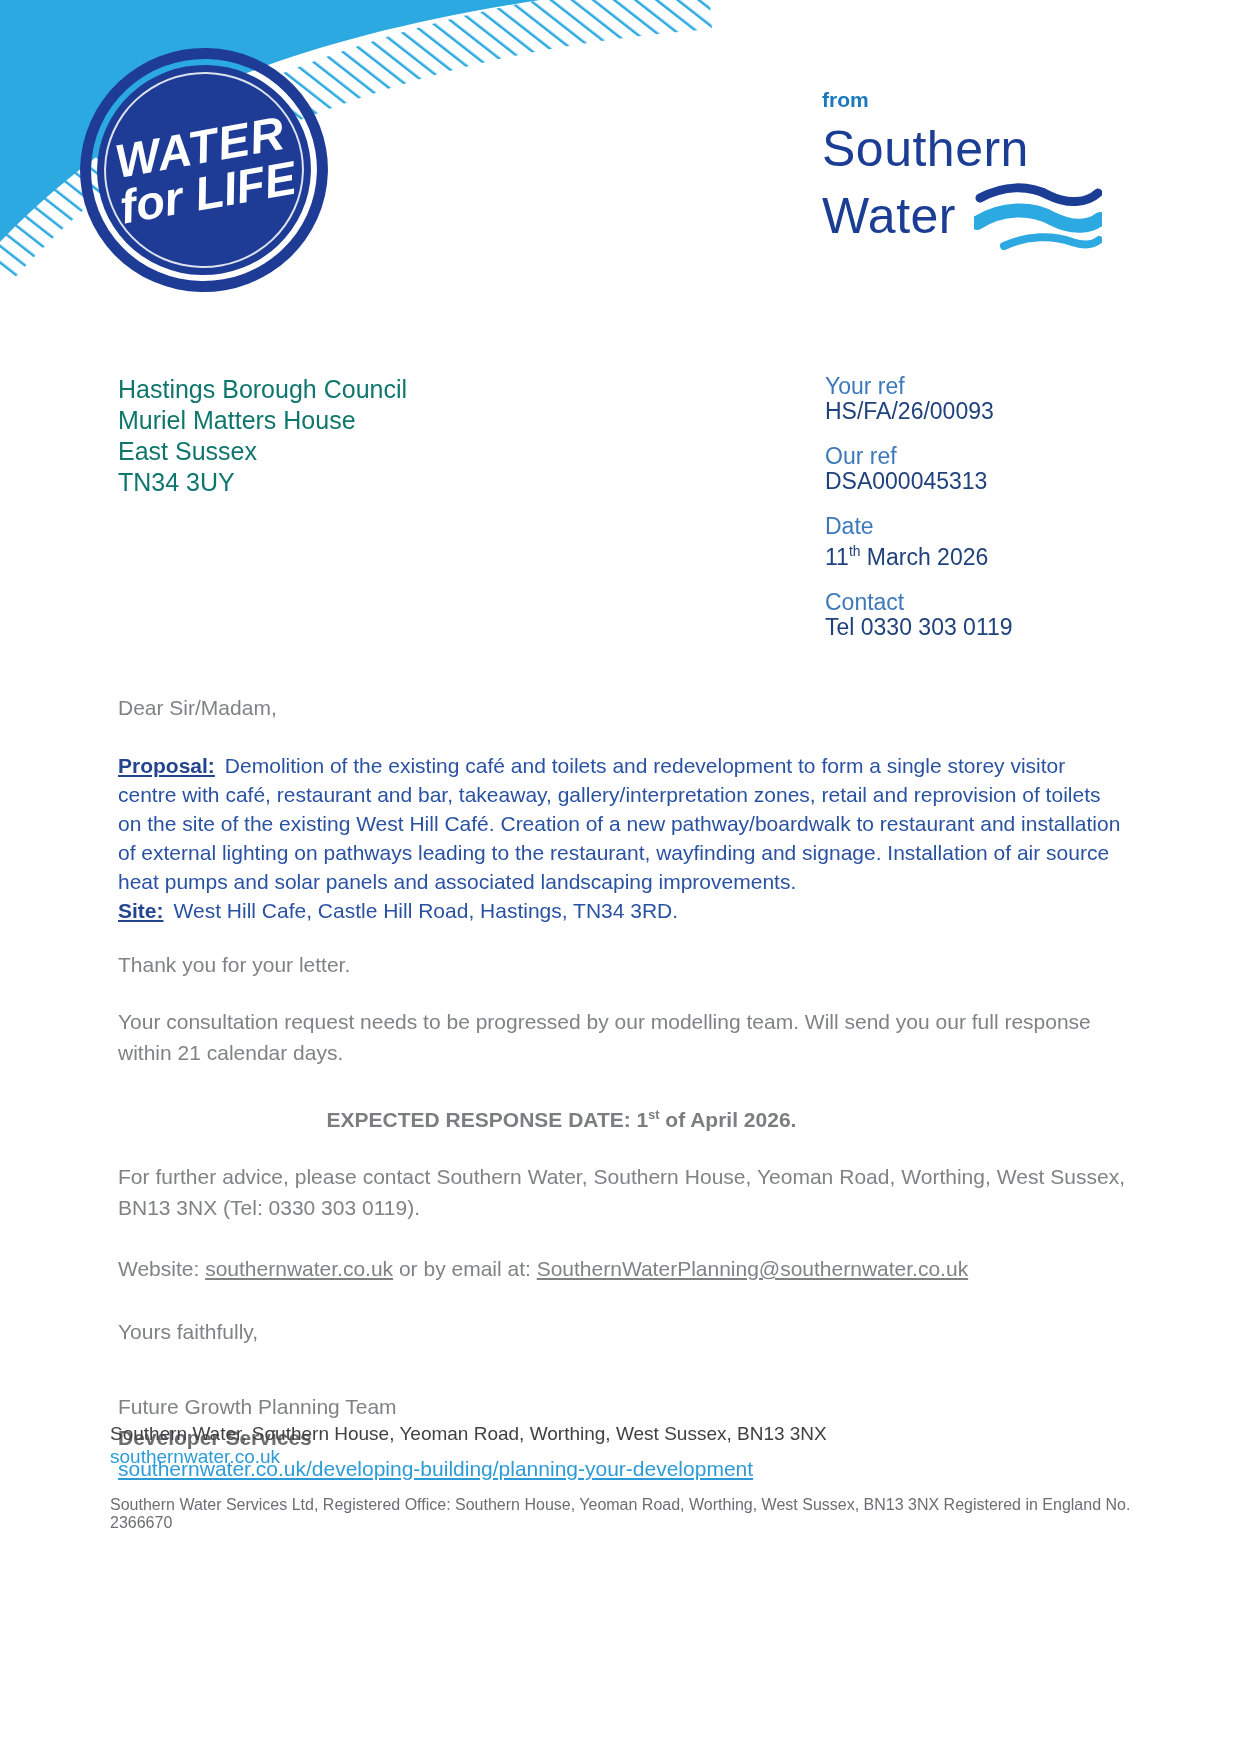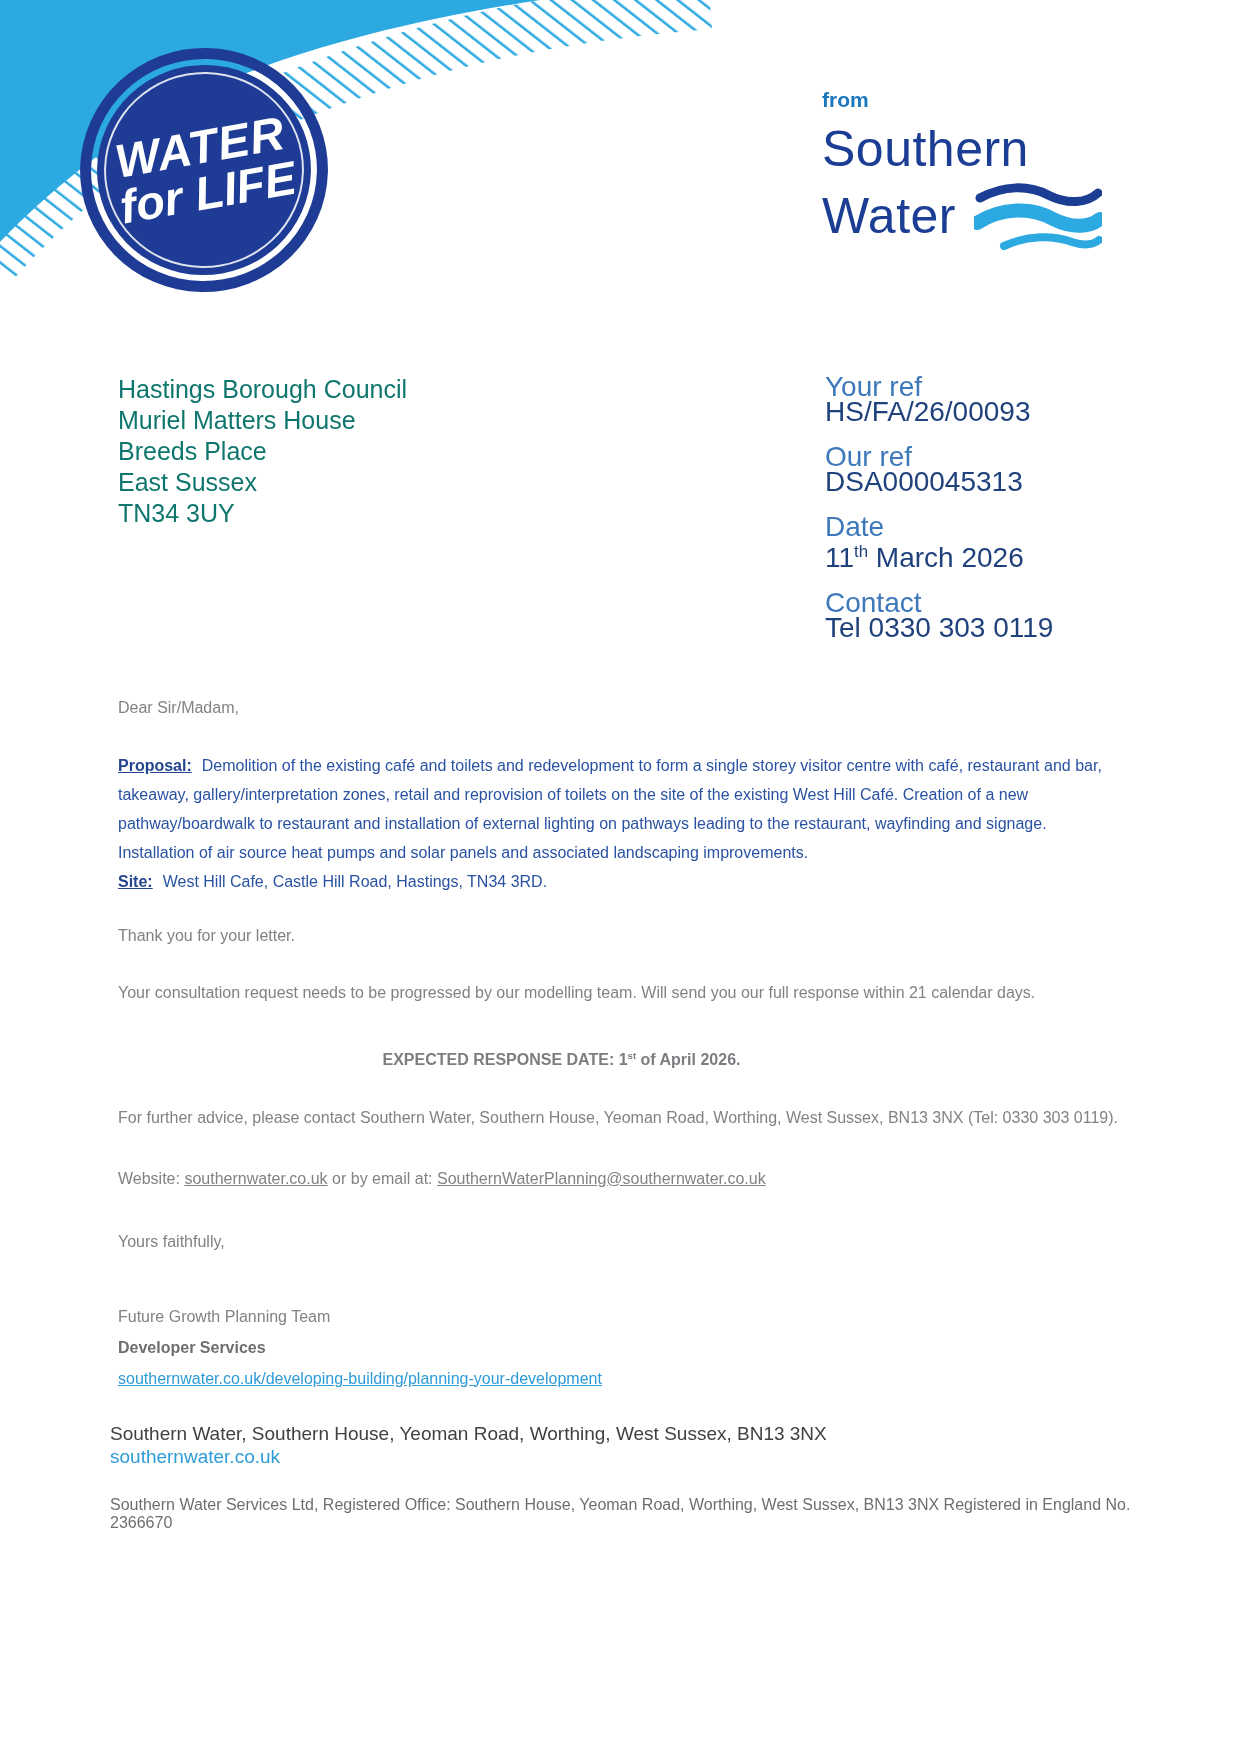--- a/index.html
+++ b/index.html
@@ -21,28 +21,28 @@
 
   .brand-block { position:absolute; left:822px; top:88px; }
   .from-label { color:#1a78bf; font-size:21px; font-weight:bold; margin-bottom:10px; }
   .brand-line { color:#1b3e94; font-size:50px; line-height:54px; font-weight:500; letter-spacing:.5px; }
   .brand-row { display:flex; align-items:center; gap:18px; }
   .wave-icon { margin-top:6px; }
 
   
   .meta-row { display:flex; justify-content:space-between; padding:0 116px 0 118px; margin-top:74px; }
   .recipient { font-size:25px; line-height:31px; color:#0f766e; }
-  .refs { width:300px; font-size:28px; }
+  .refs { width:300px; font-size:23px; }
   .ref-group { margin-bottom:20px; }
   .ref-label { color:#3d79ba; line-height:25px; }
   .ref-value { color:#20427c; line-height:25px; }
   sup { font-size:60%; vertical-align:super; }
 
   
-  .body { padding:0 116px 0 118px; color:#808285; font-size:16px; line-height:31px; }
+  .body { padding:0 116px 0 118px; color:#808285; font-size:21px; line-height:31px; }
   .salutation { margin-top:32px; }
   .proposal-block { margin-top:28px; color:#2a52a2; line-height:29px; }
   .inline-label { font-weight:bold; text-decoration:underline; color:#24448f; }
   .after-label { margin-left:10px; }
   .thanks { margin-top:24px; }
   .para { margin-top:26px; }
   .expected { margin-top:32px; text-align:center; font-weight:bold; color:#7c7d80; padding-right:120px; }
   .justify { text-align:justify; }
   .website-line { margin-top:30px; }
   a.link-gray { color:inherit; text-decoration:underline; }
@@ -98,21 +98,20 @@
           <path d="M30 64 C54 53, 79 53, 98 60 C110 64, 119 63, 125 58" stroke="#2BA9E0" stroke-width="8" fill="none" stroke-linecap="round"></path>
         </svg>
       </div>
     </div>
   </div>
 
   <div class="meta-row">
     <div class="recipient">
       <div>Hastings Borough Council</div>
       <div>Muriel Matters House</div>
-      <div>Breeds Place</div>
       <div>East Sussex</div>
       <div>TN34 3UY</div>
     </div>
 
     <div class="refs">
       <div class="ref-group">
         <div class="ref-label">Your ref</div>
         <div class="ref-value">HS/FA/26/00093</div>
       </div>
       <div class="ref-group">

